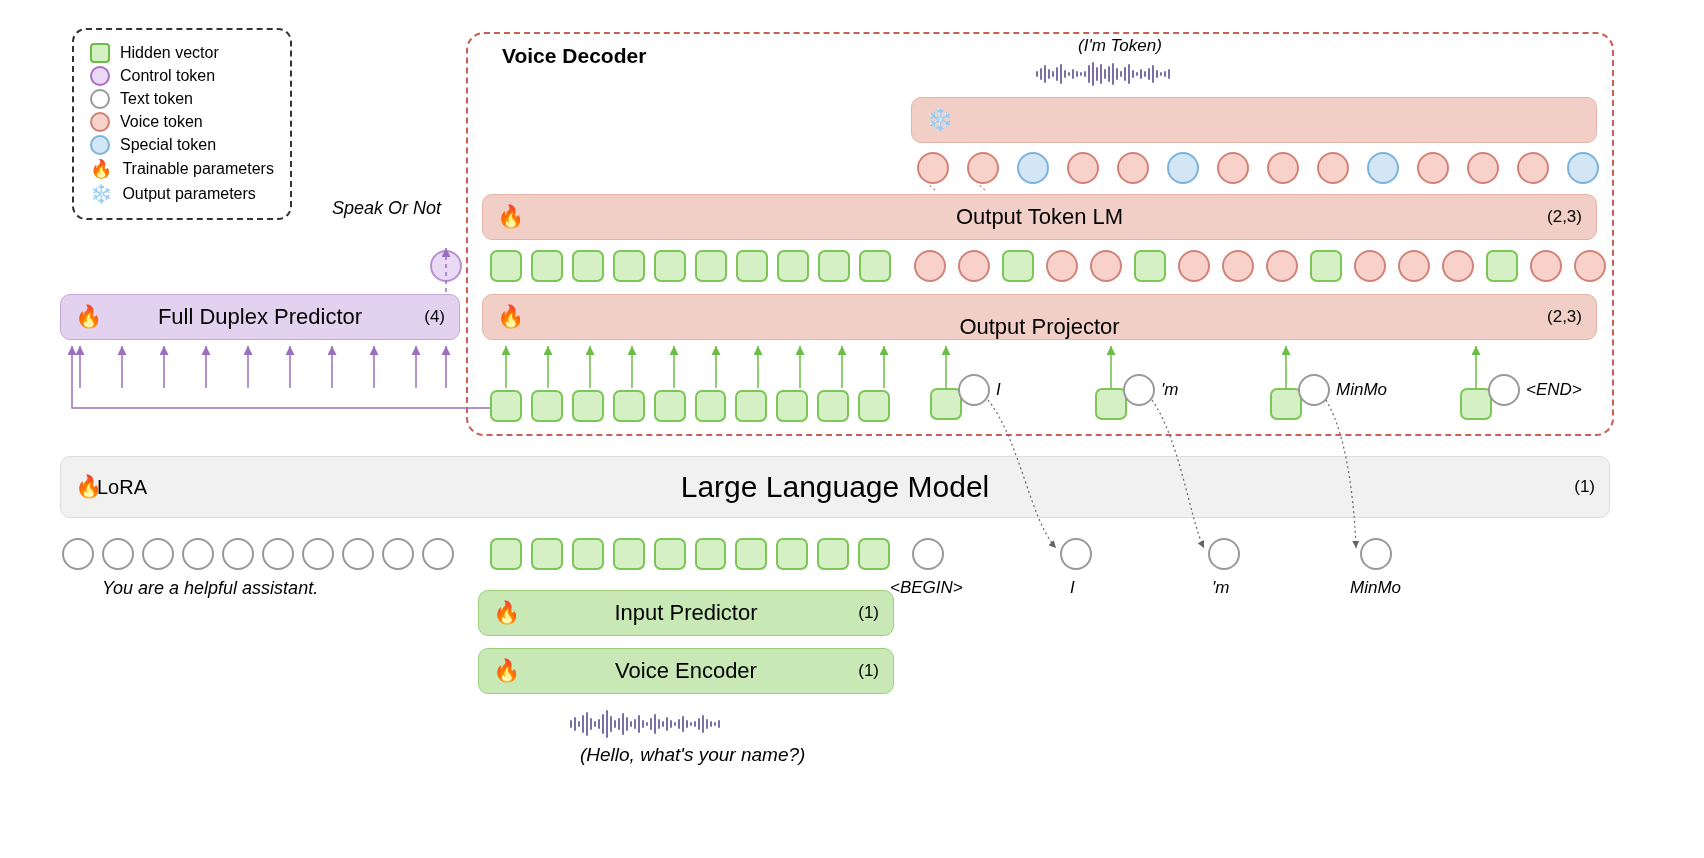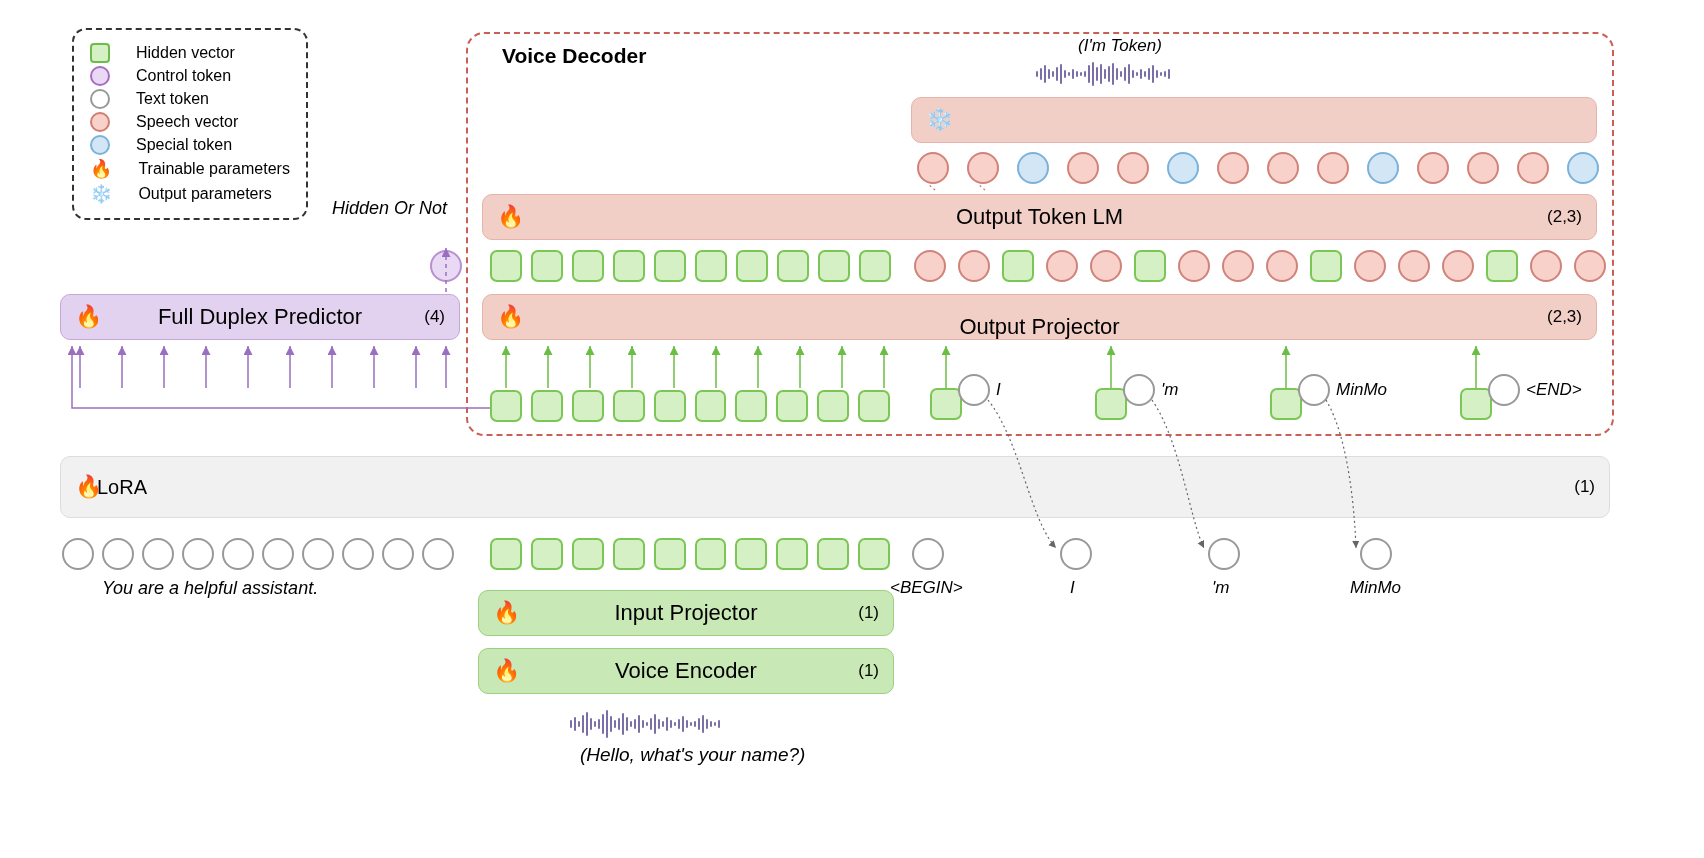--- a/index.html
+++ b/index.html
@@ -1,21 +1,21 @@
 <!DOCTYPE html>
 <html><head>
 <meta charset="utf-8">
 <style>
 * { box-sizing: border-box; margin: 0; padding: 0; }
 body { font-family: Arial, sans-serif; background: #fff; width: 1704px; height: 858px; position: relative; overflow: hidden; }
 .diagram { position: relative; width: 100%; height: 100%; }
 
 
 .legend { position: absolute; top: 28px; left: 72px; border: 2px dashed #333; border-radius: 14px; padding: 10px 16px; background: #fff; }
-.legend-row { display: flex; align-items: center; gap: 26px; font-size: 16px; margin: 3px 0; }
+.legend-row { display: flex; align-items: center; gap: 10px; font-size: 16px; margin: 3px 0; }
 .sq { width: 20px; height: 20px; border-radius: 4px; border: 2px solid; }
 .ci { width: 20px; height: 20px; border-radius: 50%; border: 2px solid; }
 .sq-green { background: #d4f0c4; border-color: #6bbd45; }
 .ci-purple { background: #e9d9f4; border-color: #a86cc5; }
 .ci-gray { background: #fff; border-color: #999; }
 .ci-red { background: #f7d1ca; border-color: #d07d72; }
 .ci-blue { background: #d2e6f5; border-color: #7bb2dc; }
 .flame { font-size: 18px; }
 .snow { font-size: 18px; color: #3a9bdc; }
 
@@ -65,21 +65,21 @@
     <div class="legend-row">
         <span class="ci ci-purple"></span>
         <span>Control token</span>
       </div>
     <div class="legend-row">
         <span class="ci ci-gray"></span>
         <span>Text token</span>
       </div>
     <div class="legend-row">
         <span class="ci ci-red"></span>
-        <span>Speech vector</span>
+        <span>Voice token</span>
       </div>
     <div class="legend-row">
         <span class="ci ci-blue"></span>
         <span>Special token</span>
       </div>
     <div class="legend-row">
         <span class="flame">🔥</span>
         <span>Trainable parameters</span>
       </div>
     <div class="legend-row">
@@ -192,21 +192,21 @@
     <span class="lbl" style="font-size:22px;margin-top:19px;">Output Projector</span>
     <span class="stage">(2,3)</span>
   </div>
 
   <div class="block purple-block" style="left:60px; top:294px; width:400px; height:46px;">
     <span class="ficon flame">🔥</span>
     <span class="lbl" style="font-size:22px;">Full Duplex Predictor</span>
     <span class="stage">(4)</span>
   </div>
 
-  <div class="caption" style="left:332px; top:198px; font-style:italic; font-weight:500;">Hidden Or Not</div>
+  <div class="caption" style="left:332px; top:198px; font-style:italic; font-weight:500;">Speak Or Not</div>
   <div class="tok-ci tok-purple" style="position:absolute; left:430px; top:250px;"></div>
 
   <div class="token-row" style="left:490px; top:390px; justify-content:space-between; width:400px;">
     <span class="tok-sq"></span>
       <span class="tok-sq"></span>
       <span class="tok-sq"></span>
       <span class="tok-sq"></span>
       <span class="tok-sq"></span>
       <span class="tok-sq"></span>
       <span class="tok-sq"></span>
@@ -231,20 +231,21 @@
   </div>
   <div style="position:absolute; left:1460px; top:388px;">
     <span class="tok-sq" style="position:absolute; left:0;"></span>
     <span class="tok-ci tok-gray" style="position:absolute; left:28px; top:-14px;"></span>
     <span class="caption small-caption" style="position:absolute; left:66px; top:-8px;">&lt;END&gt;</span>
   </div>
 
   <div class="block llm" style="left:60px; top:456px; width:1550px; height:62px;">
     <span class="ficon flame">🔥</span>
     <span style="position:absolute; left:36px; font-size:20px;">LoRA</span>
+    <span class="lbl" style="font-size:30px;">Large Language Model</span>
     <span class="stage">(1)</span>
   </div>
 
   <div class="token-row" style="left:62px; top:538px; gap:8px;">
     <span class="tok-ci tok-gray"></span>
       <span class="tok-ci tok-gray"></span>
       <span class="tok-ci tok-gray"></span>
       <span class="tok-ci tok-gray"></span>
       <span class="tok-ci tok-gray"></span>
       <span class="tok-ci tok-gray"></span>
@@ -273,21 +274,21 @@
 
   <span class="tok-ci tok-gray" style="position:absolute; left:1060px; top:538px;"></span>
   <div class="caption small-caption" style="position:absolute; left:1070px; top:578px;">I</div>
   <span class="tok-ci tok-gray" style="position:absolute; left:1208px; top:538px;"></span>
   <div class="caption small-caption" style="position:absolute; left:1212px; top:578px;">'m</div>
   <span class="tok-ci tok-gray" style="position:absolute; left:1360px; top:538px;"></span>
   <div class="caption small-caption" style="position:absolute; left:1350px; top:578px;">MinMo</div>
 
   <div class="block green-block" style="left:478px; top:590px; width:416px; height:46px;">
     <span class="ficon flame">🔥</span>
-    <span class="lbl" style="font-size:22px;">Input Projector</span>
+    <span class="lbl" style="font-size:22px;">Input Predictor</span>
     <span class="stage">(1)</span>
   </div>
   <div class="block green-block" style="left:478px; top:648px; width:416px; height:46px;">
     <span class="ficon flame">🔥</span>
     <span class="lbl" style="font-size:22px;">Voice Encoder</span>
     <span class="stage">(1)</span>
   </div>
 
   <div class="wave" style="left:570px; top:710px;">
     <span style="height:8px"></span>

